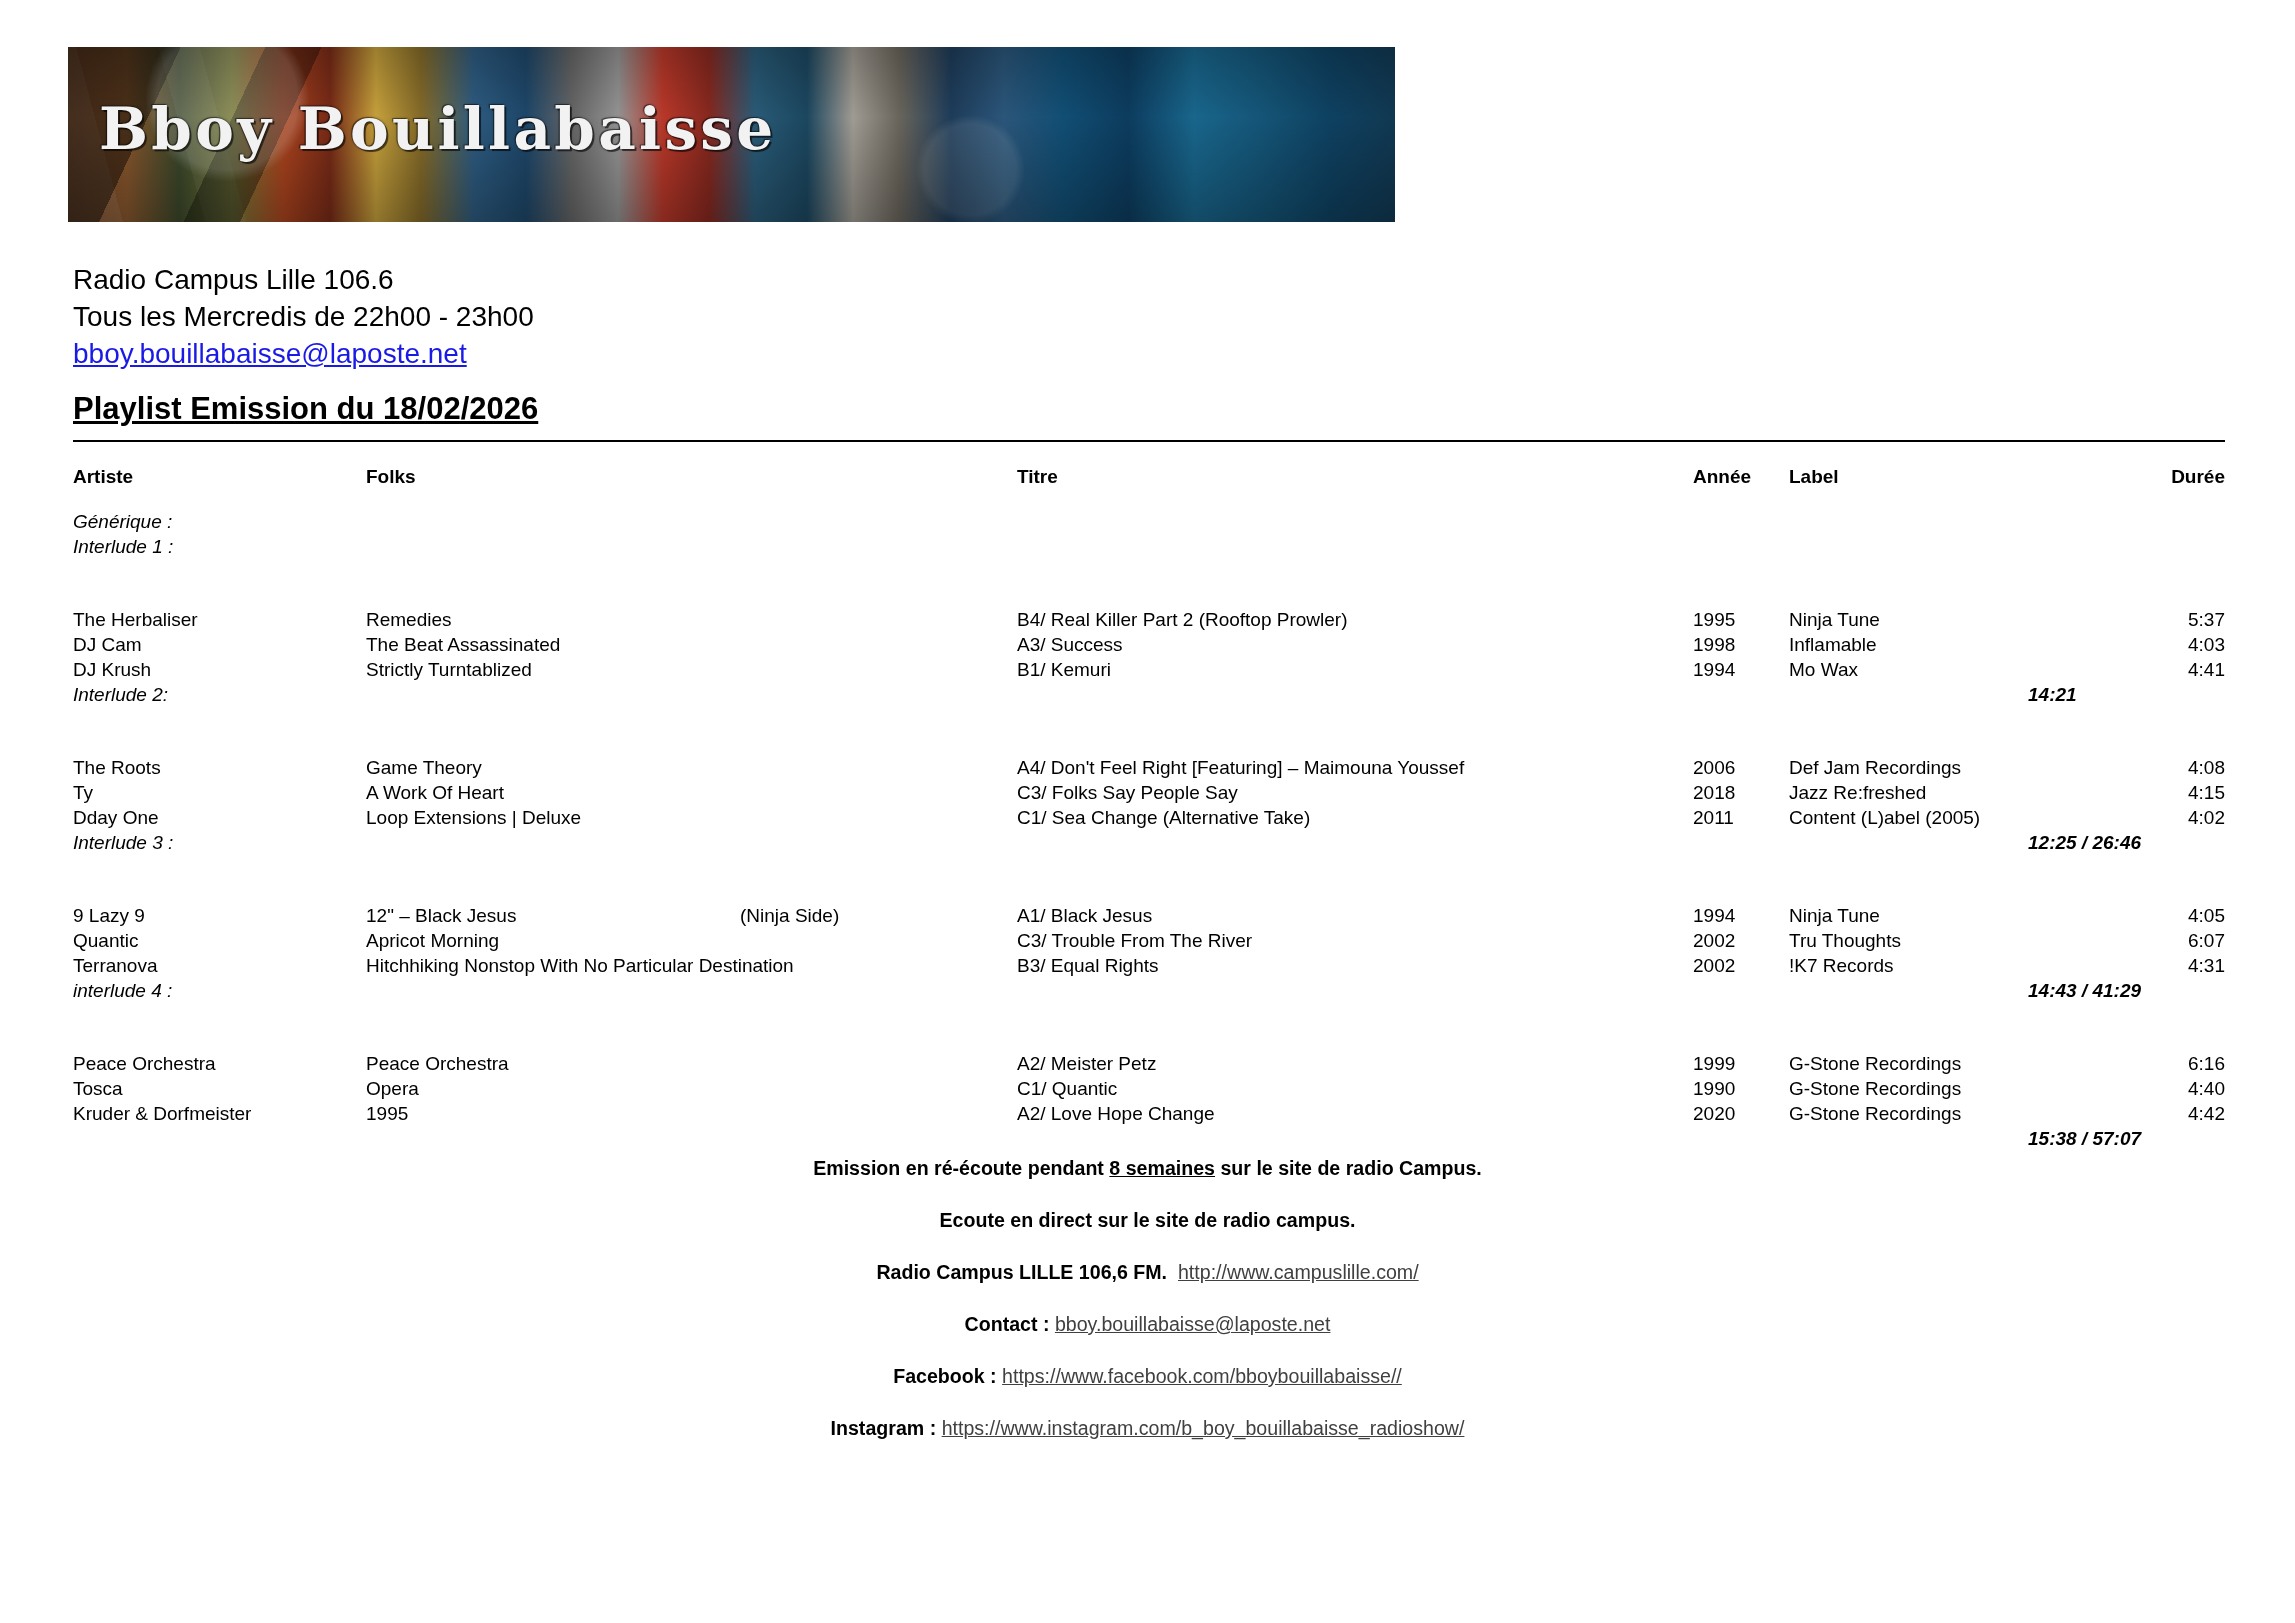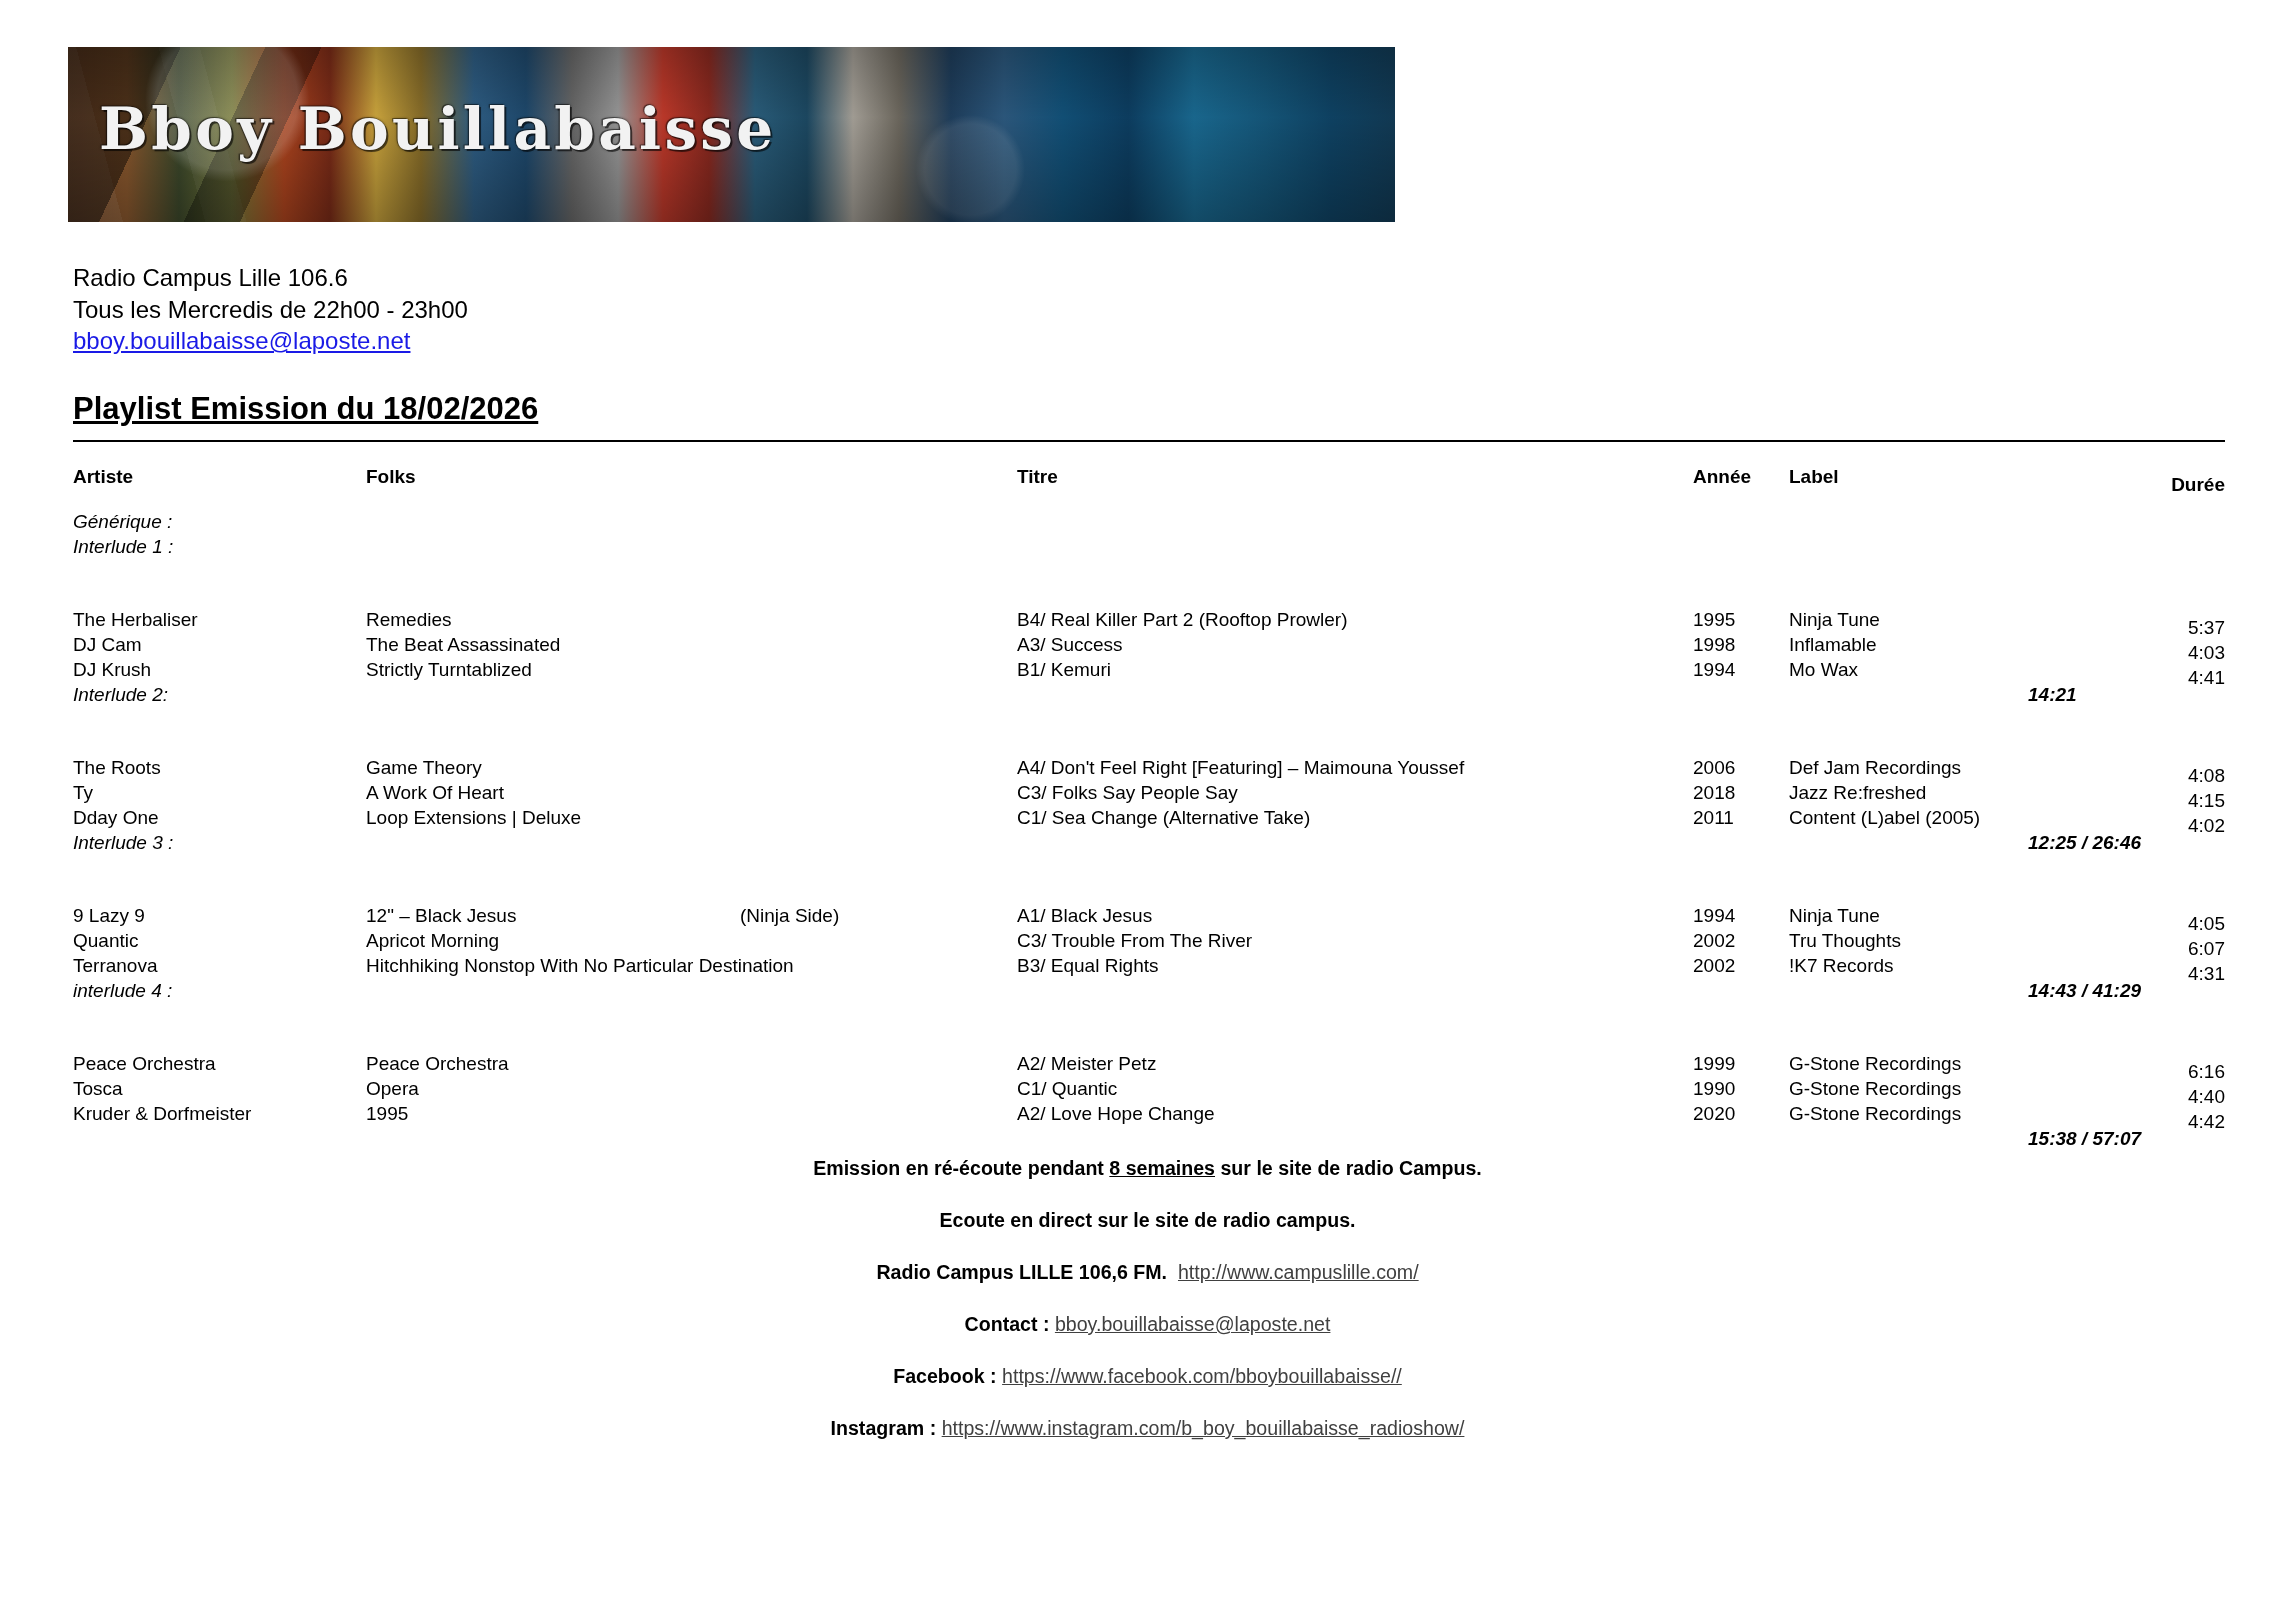--- a/index.html
+++ b/index.html
@@ -79,21 +79,21 @@
       2px 2px 0 rgba(0,0,0,0.55),
       -1.3px -1.3px 0 rgba(0,0,0,0.35);
     white-space: nowrap;
   }
 
   
   .station {
     position: absolute;
     left: 73px;
     top: 262px;
-    font-size: 24px;
+    font-size: 28px;
     line-height: 1.32;
   }
   .station a {
     color: #1a1ae6;
     text-decoration: underline;
   }
 
   
   .pl-title {
     position: absolute;
@@ -134,21 +134,21 @@
     top: 0;
     white-space: nowrap;
     overflow: visible;
   }
   .c-artiste { left: 0px; }
   .c-album   { left: 293px; }
   .c-album-2 { left: 667px; }
   .c-titre   { left: 944px; text-align: right; }
   .c-annee   { left: 1620px; }
   .c-label   { left: 1716px; }
-  .c-duree   { right: 0px; text-align: center; margin-top: 8px; }
+  .c-duree   { right: 0px; text-align: center; }
   .c-inter-d { left: 1955px; }
 
   .head .c-duree { right: 0; }
 
   .italic { font-style: italic; }
   .bolditalic { font-style: italic; font-weight: bold; }
 
   .spacer-sm { height: 15.7px; }
   .spacer-md { height: 48px; }
 

